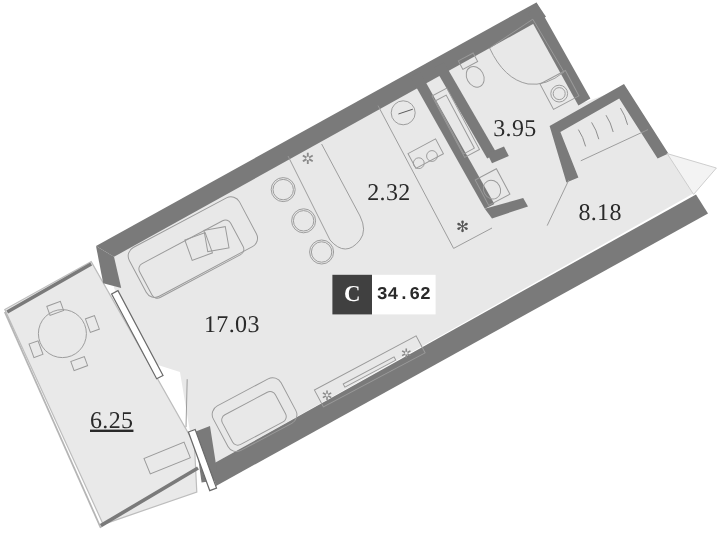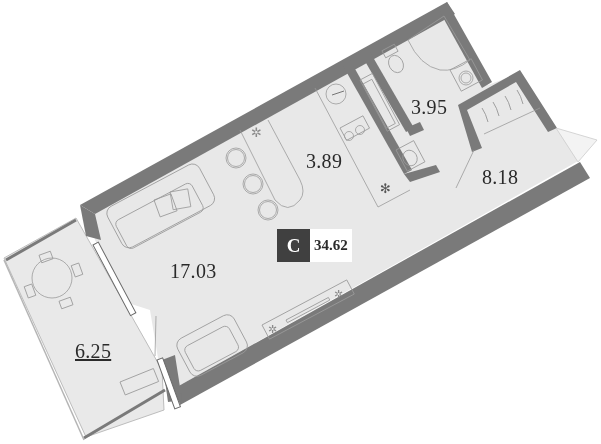--- a/index.html
+++ b/index.html
@@ -1,21 +1,21 @@
 <!DOCTYPE html>
 <html><head>
 <meta charset="utf-8">
 <style>
   html, body { margin: 0; padding: 0; background: #ffffff; }
   body { width: 601px; height: 444px; position: relative; overflow: hidden; font-family: "Liberation Serif", serif; }
   svg { position: absolute; left: 0; top: 0; }
   .label { position: absolute; font-family: "Liberation Serif", serif; font-size: 20px; color: #2a2a2a; letter-spacing: 0.3px; }
   .badge { position: absolute; left: 277px; top: 229px; height: 33px; display: flex; }
   .badge-class { width: 33px; height: 33px; background: #404040; color: #ffffff; font-family: "Liberation Serif", serif; font-size: 19px; font-weight: bold; display: flex; align-items: center; justify-content: center; }
-  .badge-area { height: 33px; padding: 0 4px 0 4px; background: #ffffff; color: #2a2a2a; font-family: Liberation Serif, serif; font-size: 15px; font-weight: bold; display: flex; align-items: center; }
+  .badge-area { height: 33px; padding: 0 4px 0 4px; background: #ffffff; color: #2a2a2a; font-family: Liberation Mono, monospace; font-size: 15px; font-weight: bold; display: flex; align-items: center; }
 </style>
 </head>
 <body>
 
 <svg width="601" height="444" viewBox="0 0 601 444" xmlns="http://www.w3.org/2000/svg">
 
   <polygon points="4,258 76,218 162,370 164,410 86,437" fill="#e9e9e9" stroke="#bdbdbd" stroke-width="1"></polygon>
   <line x1="4" y1="260" x2="84" y2="440" stroke="#b5b5b5" stroke-width="1.5"></line>
   <line x1="6" y1="260" x2="76" y2="220" stroke="#7a7a7a" stroke-width="3"></line>
   <line x1="84" y1="438" x2="165" y2="390" stroke="#7a7a7a" stroke-width="3"></line>
@@ -118,21 +118,21 @@
     <circle cx="52" cy="278" r="20"></circle>
     <rect x="40" y="253" width="12" height="8" transform="rotate(-20 46 257)"></rect>
     <rect x="73" y="264" width="8" height="12" transform="rotate(-20 77 270)"></rect>
     <rect x="60" y="299" width="12" height="8" transform="rotate(-20 66 303)"></rect>
     <rect x="26" y="285" width="8" height="12" transform="rotate(-20 30 291)"></rect>
   </g>
   <rect x="0" y="0" width="36" height="14" fill="none" stroke="#9a9a9a" stroke-width="0.8" transform="translate(120,382) rotate(-22)"></rect>
 </svg>
 
 <div class="label" style="left:170px; top:260px;">17.03</div>
-<div class="label" style="left:306px; top:150px;">3.89</div>
+<div class="label" style="left:306px; top:150px;">2.32</div>
 <div class="label" style="left:411px; top:96px;">3.95</div>
 <div class="label" style="left:482px; top:166px;">8.18</div>
 <div class="label" style="left:75px; top:340px;text-decoration:underline;">6.25</div>
 
 <div class="badge">
   <div class="badge-class">С</div>
   <div class="badge-area">34.62</div>
 </div>
 
 </body></html>

